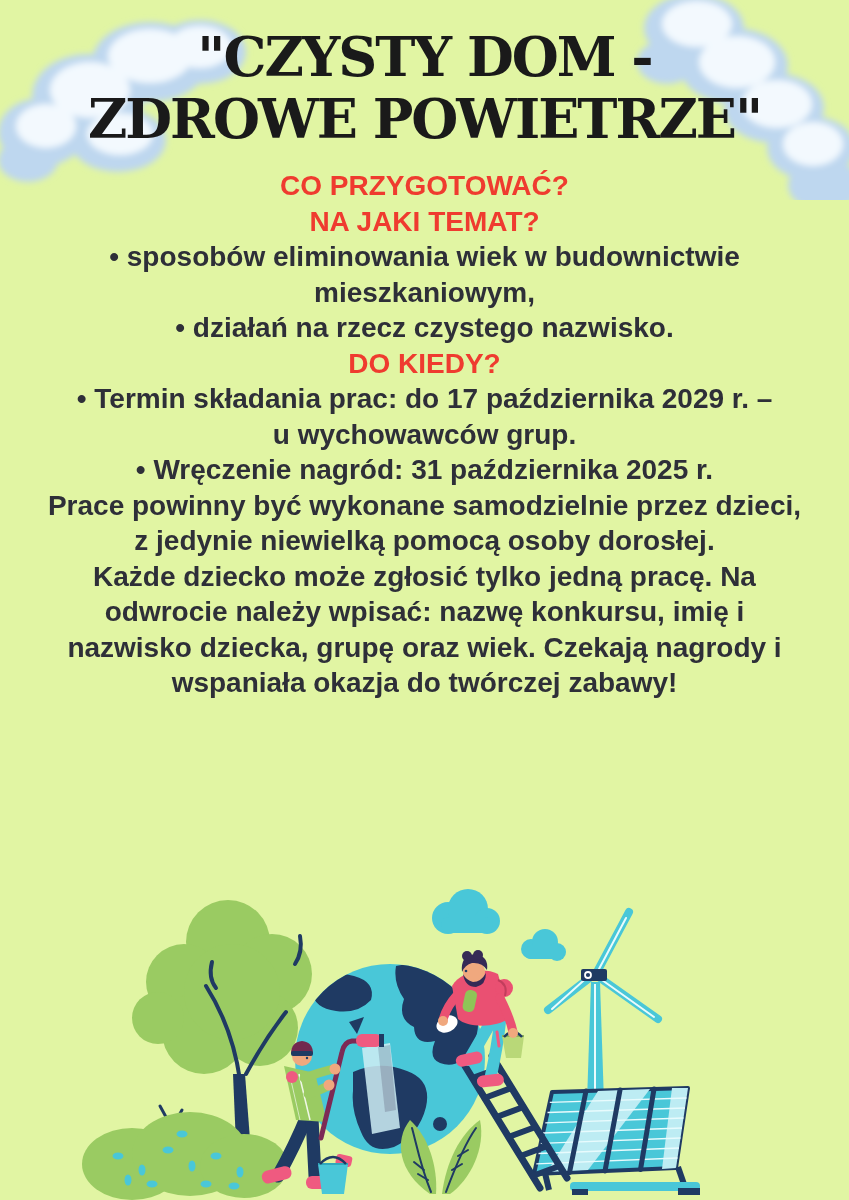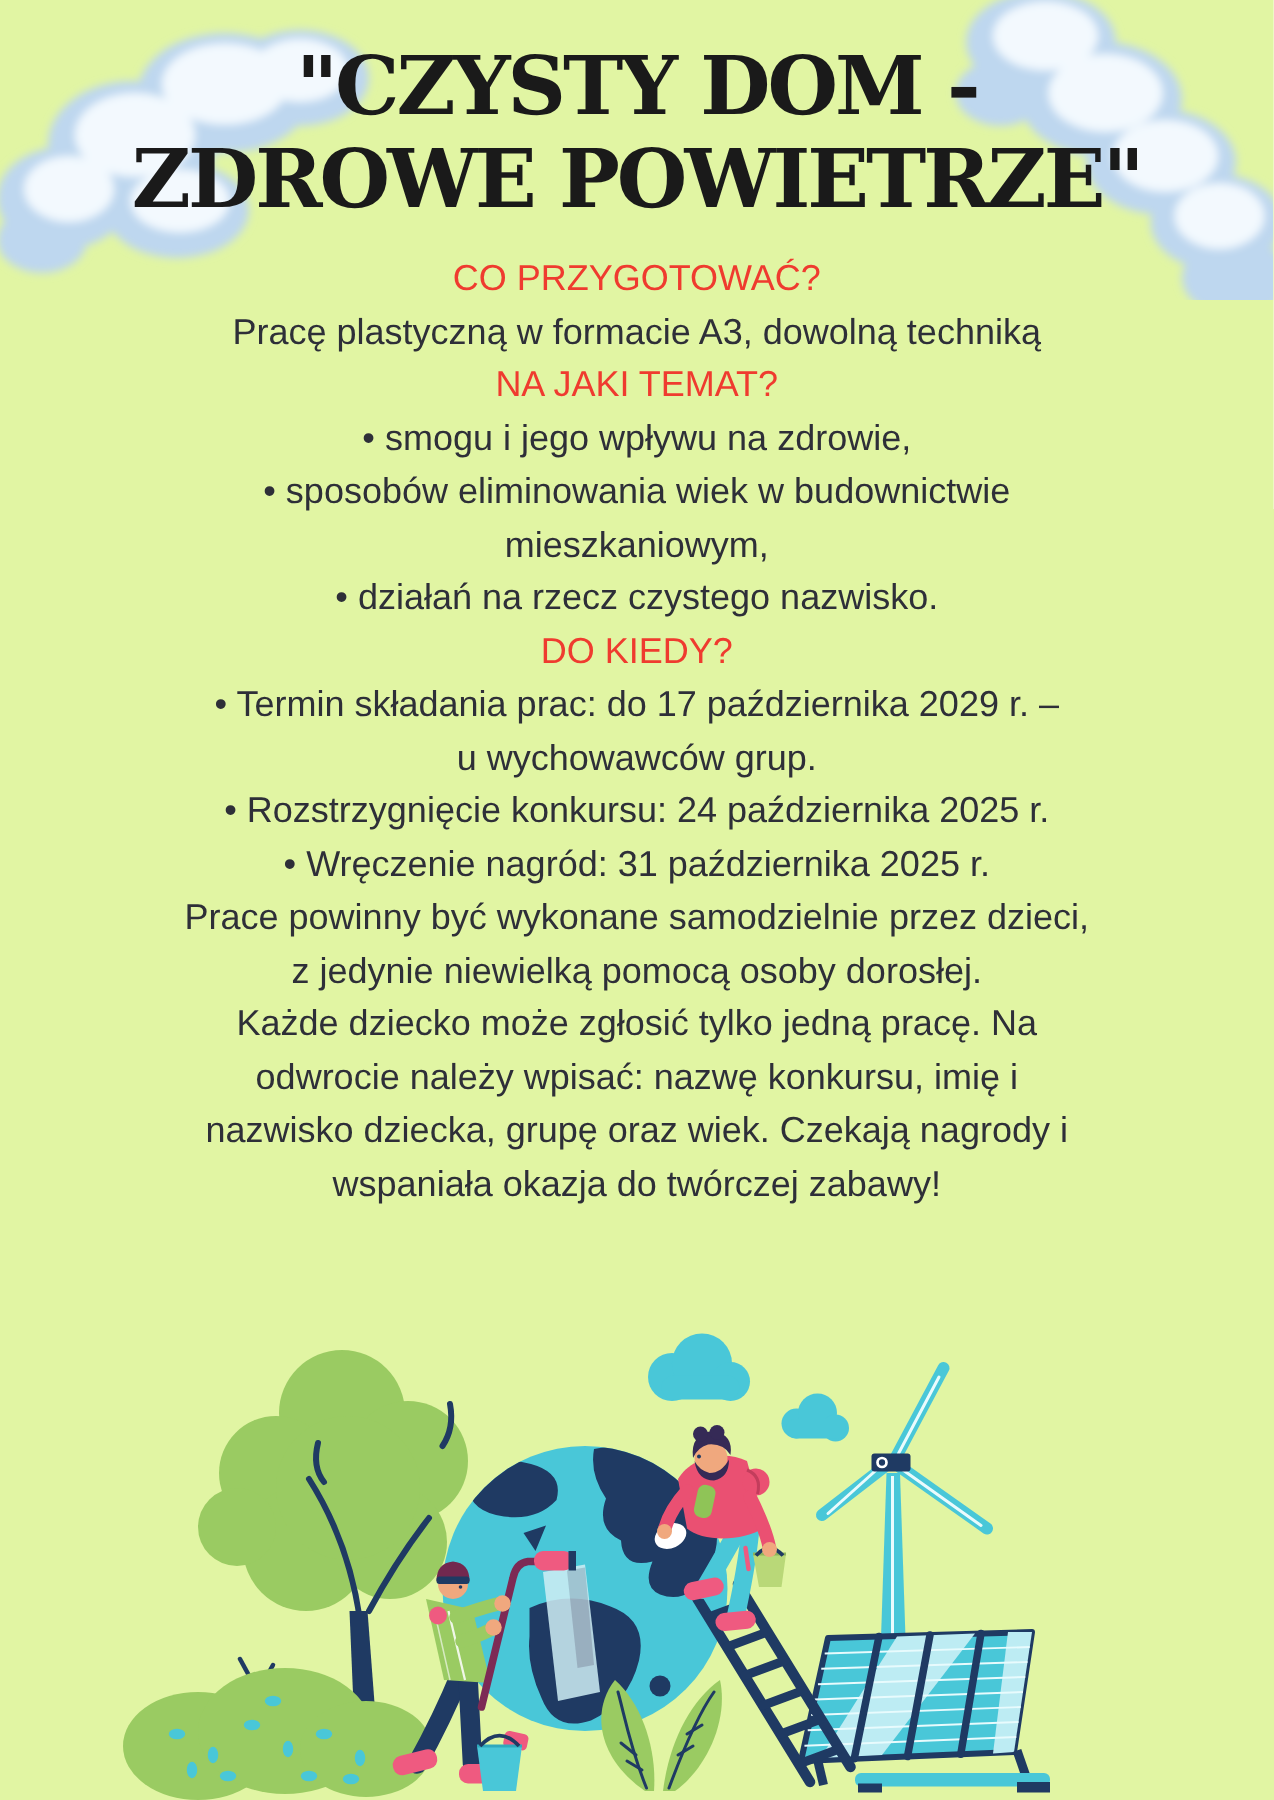--- a/index.html
+++ b/index.html
@@ -15,21 +15,21 @@
     position:absolute; top:26px; left:0; right:0; z-index:3;
     text-align:center; font-family:"DejaVu Serif", serif;
     font-weight:700; font-size:54px; line-height:62px;
     letter-spacing:-2px; color:#1a1a1a;
   }
   .content {
     position:absolute; top:168px; left:40px; right:40px; z-index:2;
     text-align:center;
   }
   .block {
-    font-size:24px; line-height:35.5px; font-weight:400;
+    font-size:28px; line-height:35.5px; font-weight:700;
     color:#2e2f38; white-space:pre-line;
   }
   .block.heading { color:#ef3b2f; }
   .illu { position:absolute; left:0; bottom:0; z-index:1; }
 </style>
 </head>
 <body>
 
 <div class="poster">
 
@@ -82,30 +82,27 @@
     </g>
   </svg>
 
   <header class="title">
     <div>"CZYSTY DOM -</div>
     <div>ZDROWE POWIETRZE"</div>
   </header>
 
   <main class="content">
     <div class="block heading">CO PRZYGOTOWAĆ?</div>
-    <div class="block body">Pracę plastyczną w formacie A3, dowolną techniką</div>
     <div class="block heading">NA JAKI TEMAT?</div>
-    <div class="block body">• smogu i jego wpływu na zdrowie,</div>
     <div class="block body">• sposobów eliminowania wiek w budownictwie
 mieszkaniowym,</div>
     <div class="block body">• działań na rzecz czystego nazwisko.</div>
     <div class="block heading">DO KIEDY?</div>
     <div class="block body">• Termin składania prac: do 17 października 2029 r. –
 u wychowawców grup.</div>
-    <div class="block body">• Rozstrzygnięcie konkursu: 24 października 2025 r.</div>
     <div class="block body">• Wręczenie nagród: 31 października 2025 r.</div>
     <div class="block body">Prace powinny być wykonane samodzielnie przez dzieci,
 z jedynie niewielką pomocą osoby dorosłej.
 Każde dziecko może zgłosić tylko jedną pracę. Na
 odwrocie należy wpisać: nazwę konkursu, imię i
 nazwisko dziecka, grupę oraz wiek. Czekają nagrody i
 wspaniała okazja do twórczej zabawy!</div>
   </main>
 
   <svg class="illu" width="849" height="330" viewBox="0 0 849 330">

